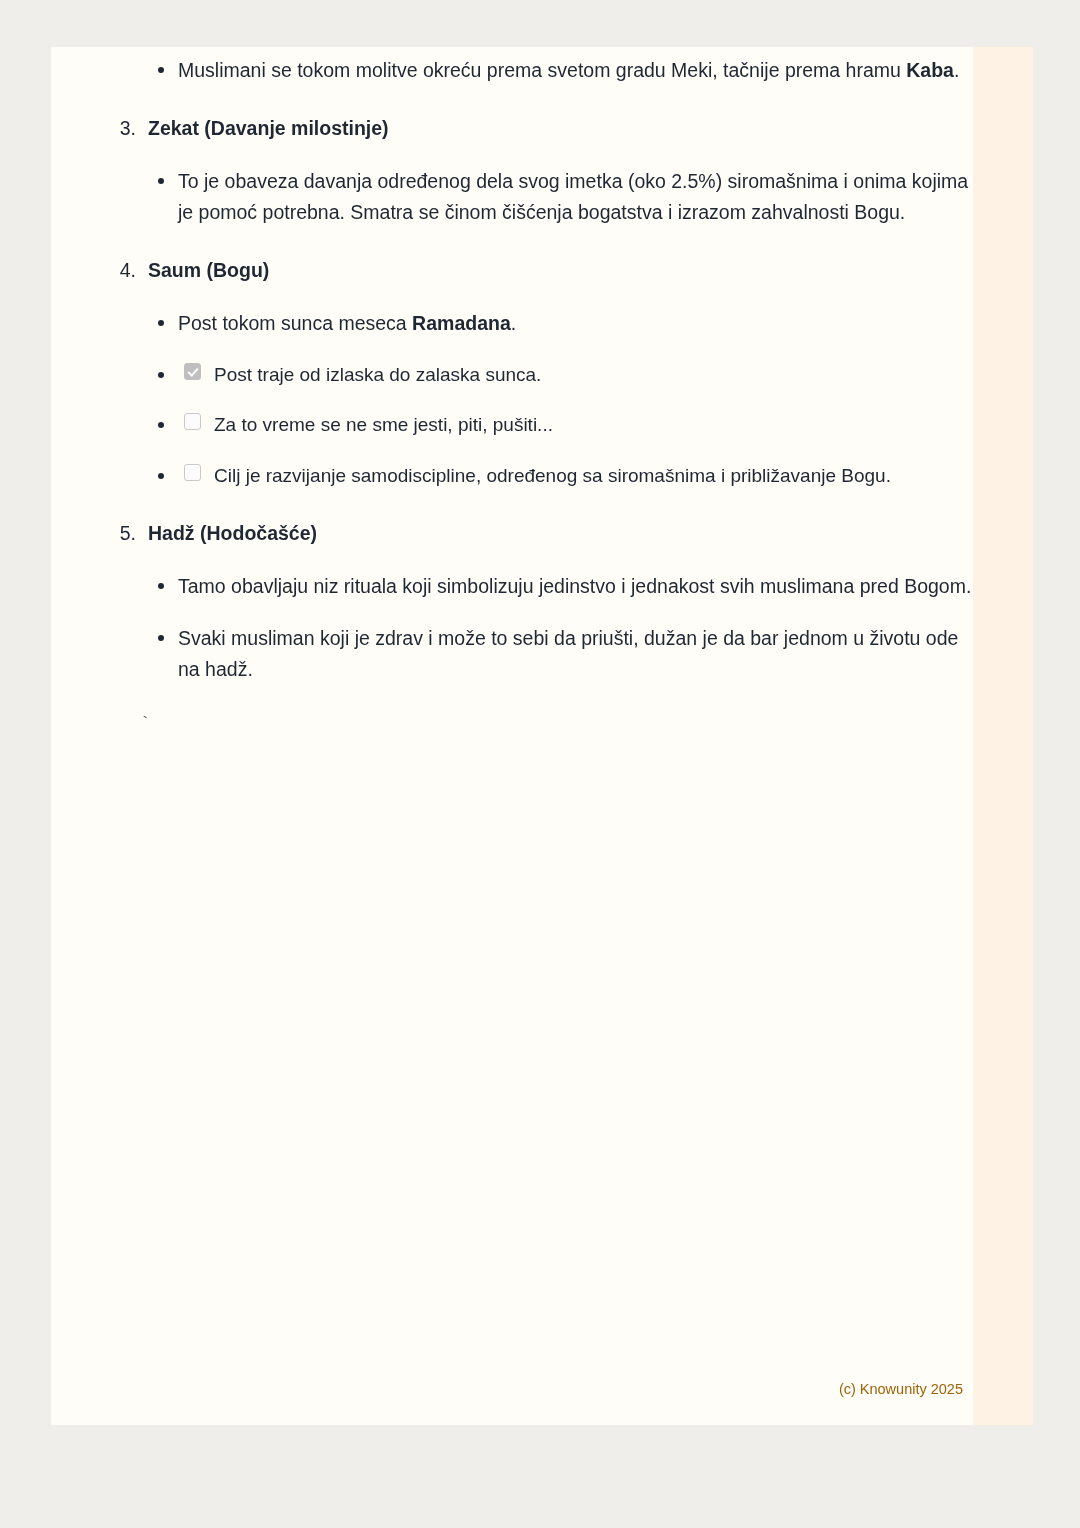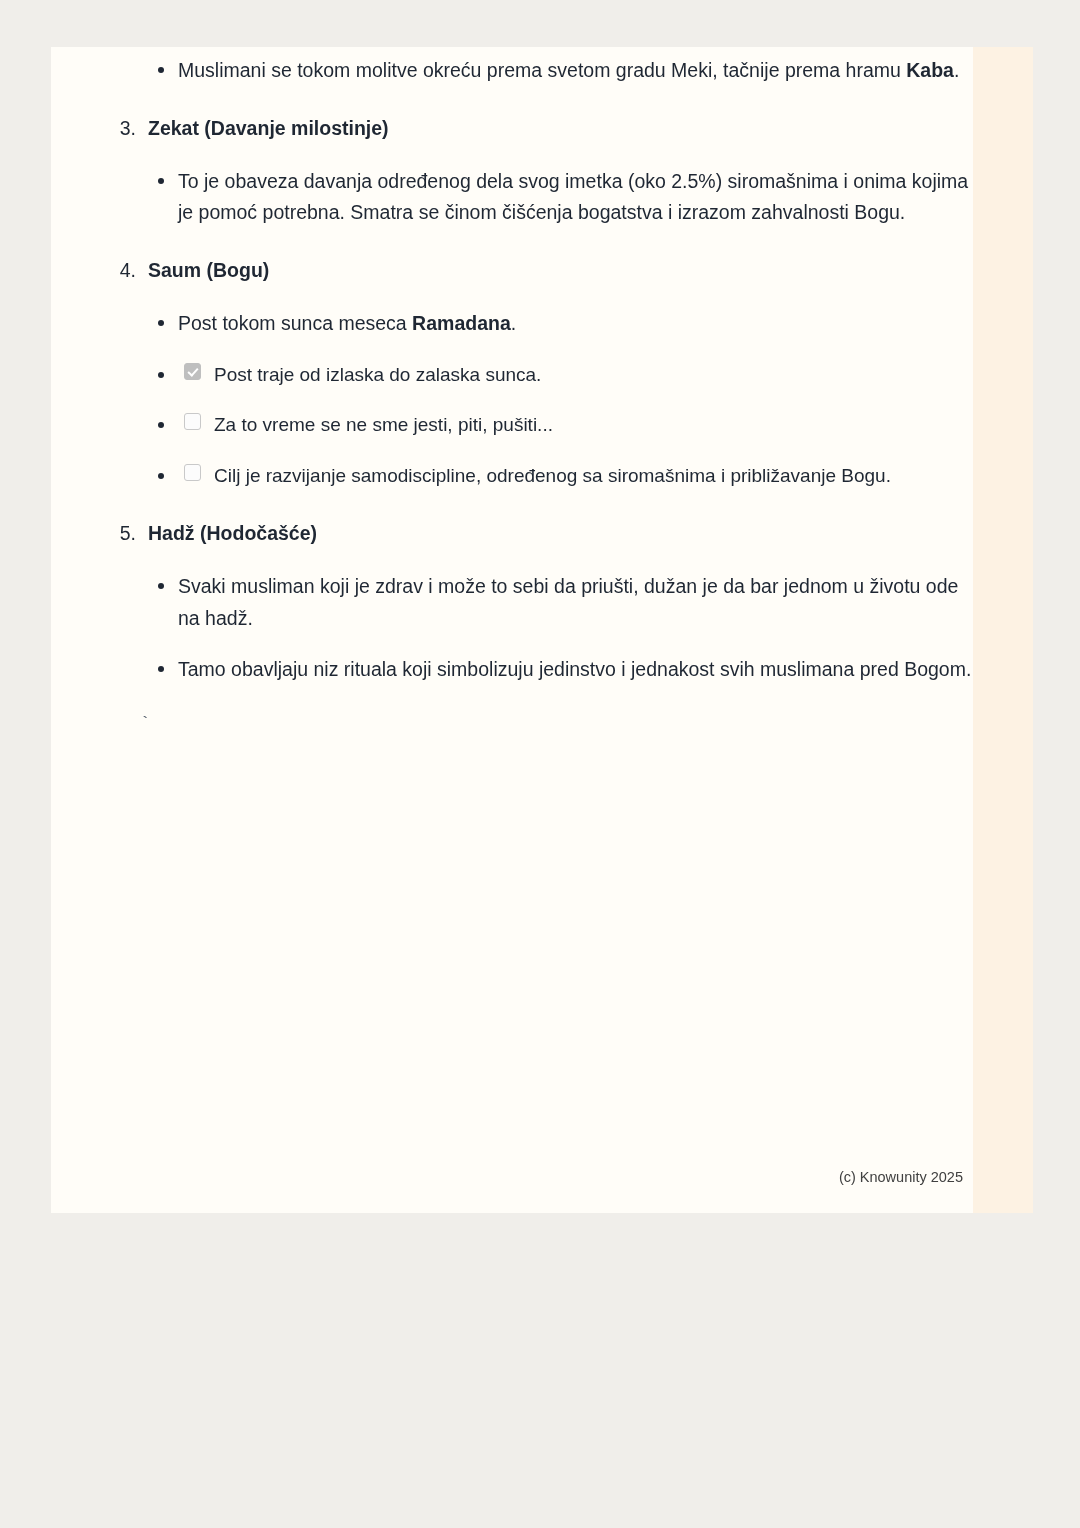--- a/index.html
+++ b/index.html
@@ -12,21 +12,21 @@
     background: #f0eeea;
     font-family: "Liberation Sans", sans-serif;
     position: relative;
     overflow: hidden;
   }
   .page {
     position: absolute;
     left: 51px;
     top: 47px;
     width: 982px;
-    height: 1166px;
+    height: 1378px;
     background: #fffdf8;
     box-sizing: border-box;
     padding-left: 32px;
   }
   .page-stripe {
     position: absolute;
     right: 0;
     top: 0;
     width: 60px;
     height: 100%;
@@ -134,37 +134,37 @@
     color: #555f6b;
     margin-top: 28px;
     font-family: "Liberation Mono", monospace;
   }
 
   .footer {
     position: absolute;
     right: 70px;
     bottom: 28px;
     font-size: 14.5px;
-    color: #404040;
+    color: #a16207;
     font-family: "Liberation Sans", sans-serif;
   }
 </style>
 </head>
 <body>
 
 <div class="page">
   <div class="page-stripe"></div>
   <div class="content" id="doc-content">
       <div class="bullet-item"><span class="dot"></span><span>Muslimani se tokom molitve okreću prema svetom gradu Meki, tačnije prema hramu </span><b>Kaba</b><span>.</span></div>
       <div class="numbered-heading"><span class="num">3.</span><span class="htext">Zekat (Davanje milostinje)</span></div>
       <div class="bullet-item"><span class="dot"></span><span>To je obaveza davanja određenog dela svog imetka (oko 2.5%) siromašnima i onima kojima je pomoć potrebna. Smatra se činom čišćenja bogatstva i izrazom zahvalnosti Bogu.</span></div>
       <div class="numbered-heading"><span class="num">4.</span><span class="htext">Saum (Bogu)</span></div>
       <div class="bullet-item"><span class="dot"></span><span>Post tokom sunca meseca </span><b>Ramadana</b><span>.</span></div>
       <div class="check-row"><span class="dot"></span><span class="cbox checked"></span><span>Post traje od izlaska do zalaska sunca.</span></div>
       <div class="check-row"><span class="dot"></span><span class="cbox"></span><span>Za to vreme se ne sme jesti, piti, pušiti...</span></div>
       <div class="check-row"><span class="dot"></span><span class="cbox"></span><span>Cilj je razvijanje samodiscipline, određenog sa siromašnima i približavanje Bogu.</span></div>
       <div class="numbered-heading"><span class="num">5.</span><span class="htext">Hadž (Hodočašće)</span></div>
+      <div class="bullet-item"><span class="dot"></span><span>Tamo obavljaju niz rituala koji simbolizuju jedinstvo i jednakost svih muslimana pred Bogom.</span></div>
       <div class="bullet-item"><span class="dot"></span><span>Svaki musliman koji je zdrav i može to sebi da priušti, dužan je da bar jednom u životu ode na hadž.</span></div>
-      <div class="bullet-item"><span class="dot"></span><span>Tamo obavljaju niz rituala koji simbolizuju jedinstvo i jednakost svih muslimana pred Bogom.</span></div>
       <div class="backtick">`</div>
     </div>
   <div class="footer">(c) Knowunity 2025</div>
 </div>
 
 </body></html>

